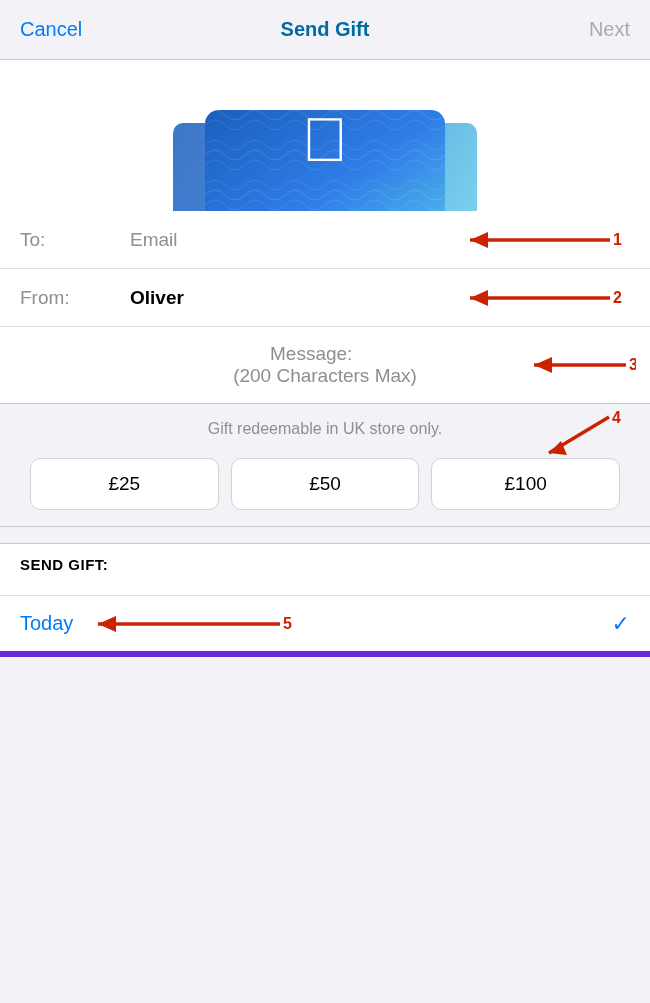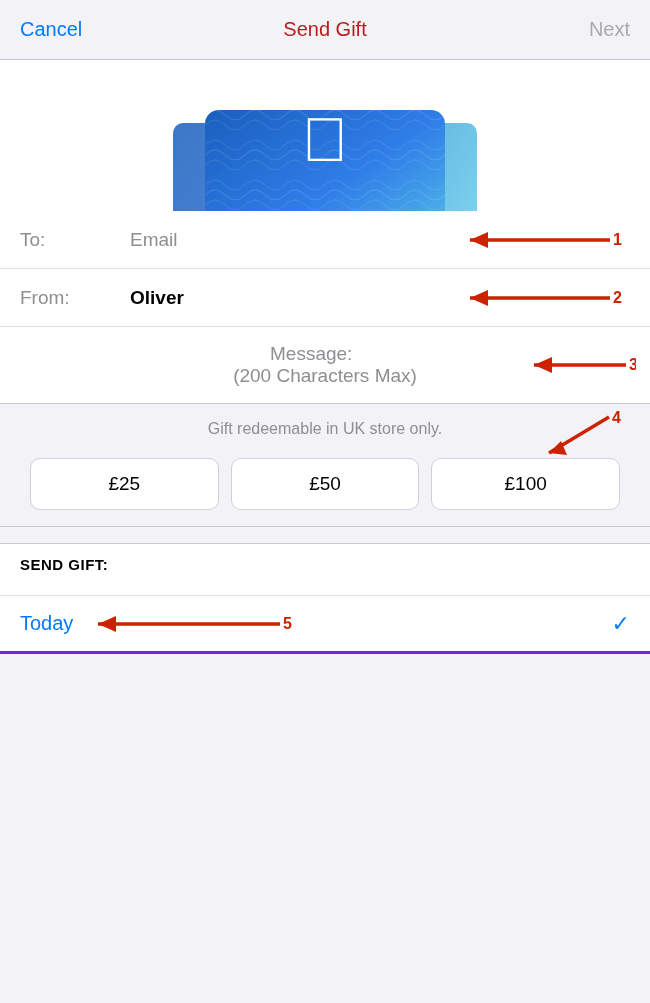--- a/index.html
+++ b/index.html
@@ -34,22 +34,22 @@
       font-size: 20px;
       font-weight: 400;
       cursor: pointer;
     }
 
     .nav-title {
       position: absolute;
       left: 50%;
       transform: translateX(-50%);
       font-size: 20px;
-      font-weight: 400;
-      color: #b91c1c;
+      font-weight: 700;
+      color: #0369a1;
     }
 
     .nav-next {
       color: #aaa;
       font-size: 20px;
       font-weight: 400;
       cursor: pointer;
     }
 
     
@@ -155,21 +155,21 @@
 
     .amount-btn.other {
       color: #8e8e93;
     }
 
     
     .send-gift-section {
       background: #fff;
       margin-top: 16px;
       border-top: 1px solid #c8c7cc;
-      border-bottom: 3px solid #6d28d9;
+      border-bottom: 6px solid #6d28d9;
     }
 
     .send-gift-label {
       padding: 12px 20px 6px;
       font-size: 15px;
       font-weight: 700;
       color: #000;
       letter-spacing: 0.5px;
     }
 

